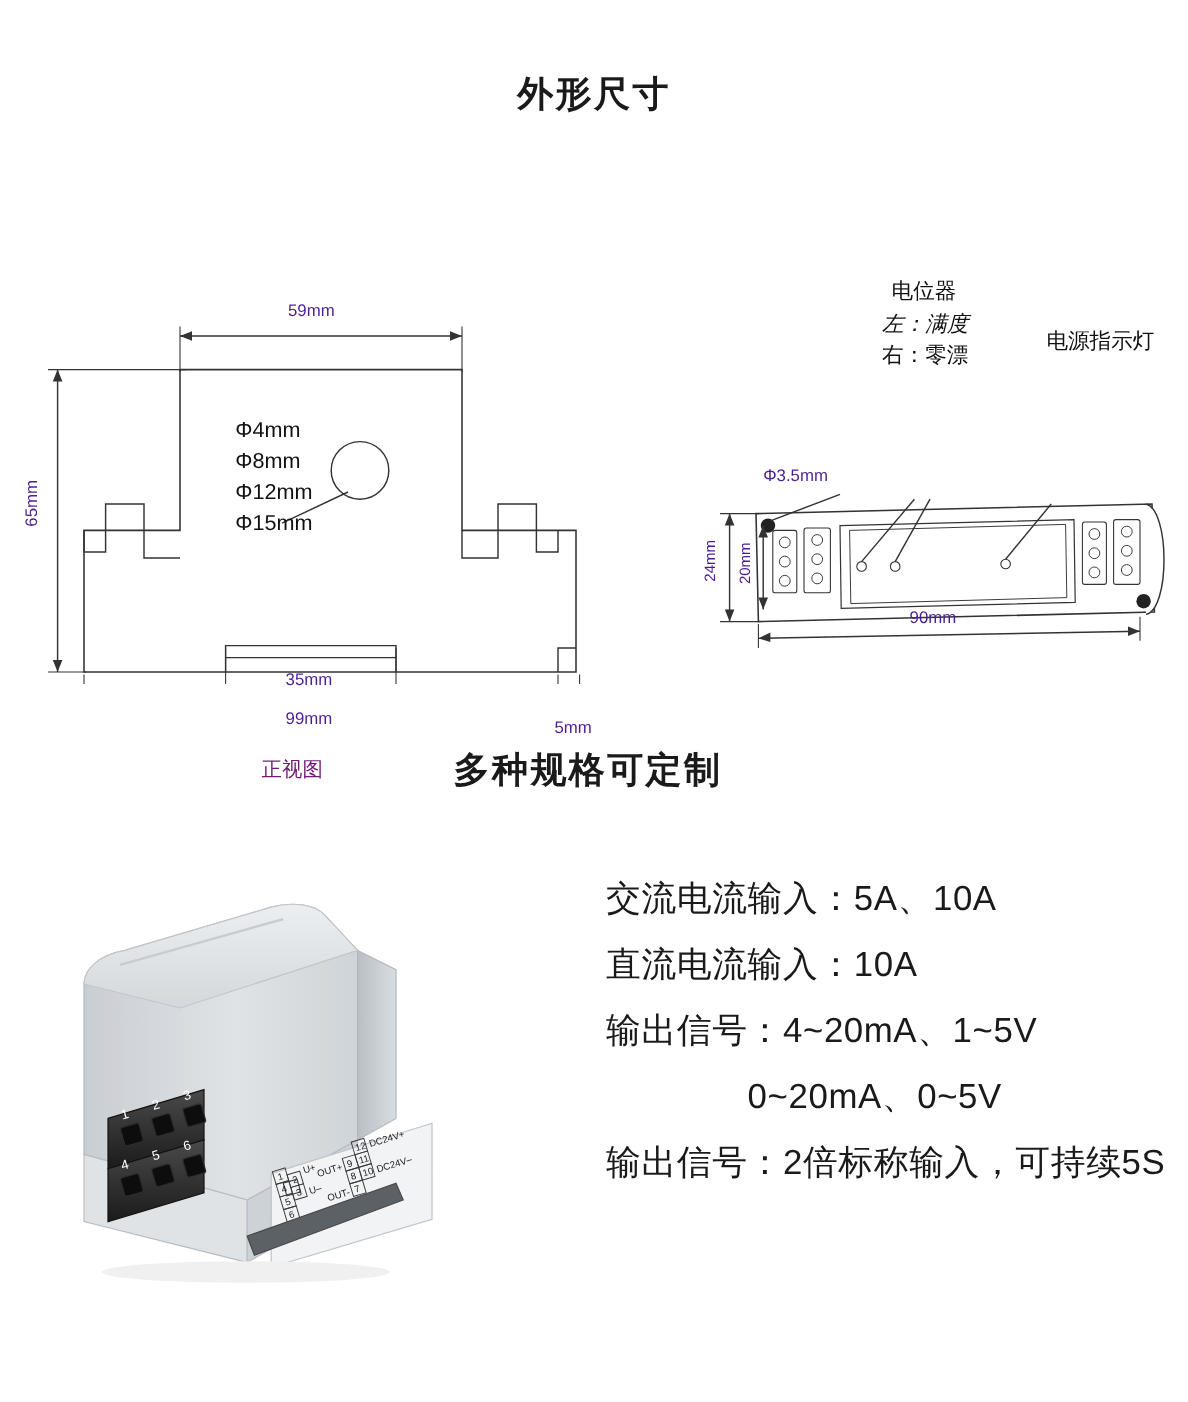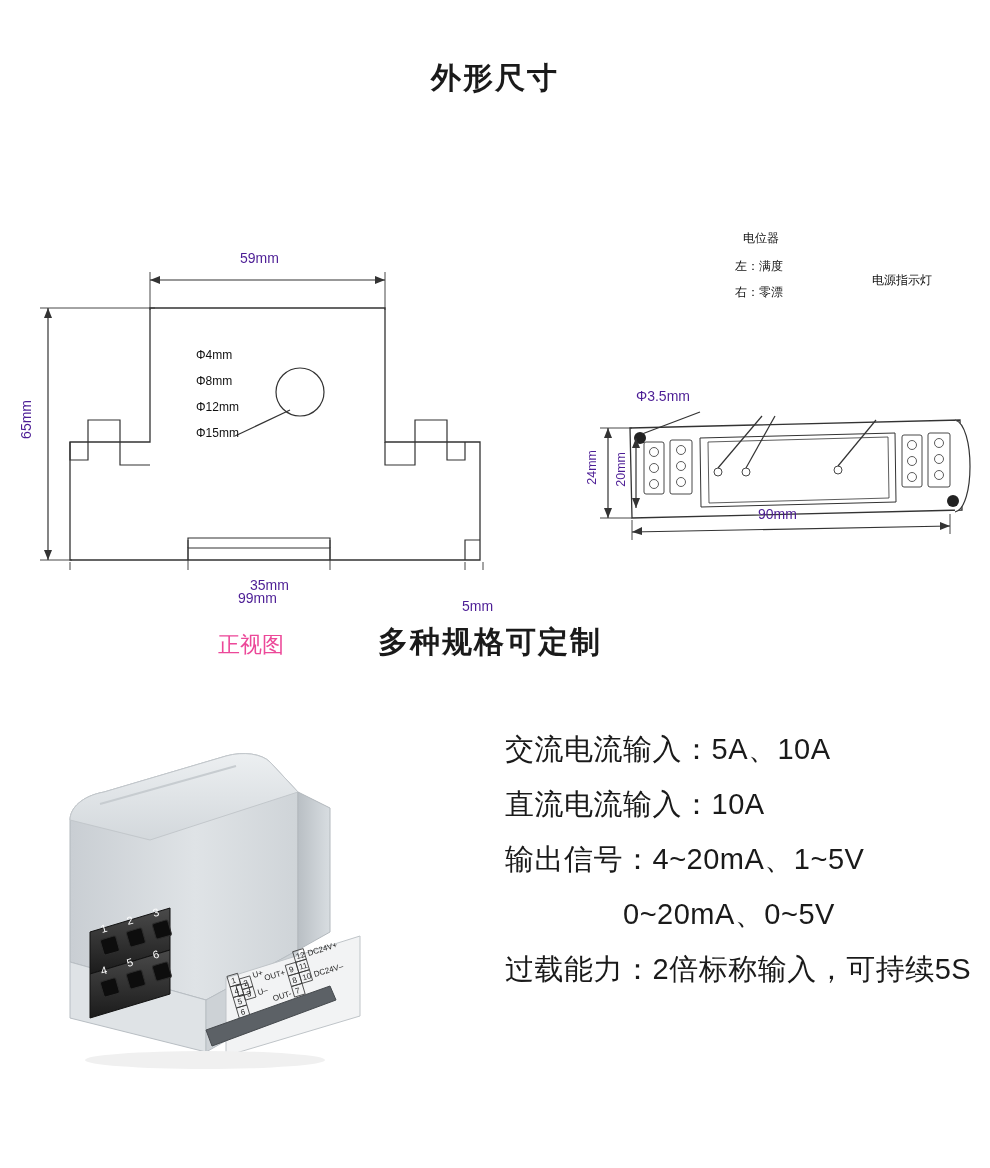--- a/index.html
+++ b/index.html
@@ -48,29 +48,29 @@
     color: #4c1d95;
     white-space: nowrap;
   }
   .dim-text.small { font-size: 12.5px; }
   .vert {
     writing-mode: vertical-rl;
     transform: rotate(180deg);
   }
   .lbl {
     position: absolute;
-    font-size: 12px;
+    font-size: 18px;
     white-space: nowrap;
     color: #111;
   }
   .cap {
     position: absolute;
-    font-size: 22px;
+    font-size: 17px;
     white-space: nowrap;
-    color: #ec4899;
+    color: #701a75;
   }
   svg.draw {
     position: absolute;
     top: 0; left: 0;
     width: 990px;
     height: 450px;
   }
 
   
   #product-photo {
@@ -213,21 +213,21 @@
       <line x1="950" y1="394" x2="950" y2="414" stroke-width="0.9"></line>
       <polygon points="632,412 642,407 642,415" fill="#333" stroke="none"></polygon>
       <polygon points="950,406 940,402 940,410" fill="#333" stroke="none"></polygon>
     </g>
   </svg>
 
   <div class="dim-text" style="left:240px; top:130px;">59mm</div>
 
   <div class="dim-text vert" style="left:18px; top:280px;">65mm</div>
 
-  <div class="dim-text" style="left:238px; top:457px;margin-left:12px;">35mm</div>
+  <div class="dim-text" style="left:238px; top:438px;">35mm</div>
 
   <div class="dim-text" style="left:238px; top:470px;">99mm</div>
 
   <div class="dim-text" style="left:462px; top:478px;">5mm</div>
 
   <div class="lbl" style="left:196px; top:228px;">Φ4mm</div>
   <div class="lbl" style="left:196px; top:254px;">Φ8mm</div>
   <div class="lbl" style="left:196px; top:280px;">Φ12mm</div>
   <div class="lbl" style="left:196px; top:306px;">Φ15mm</div>
 
@@ -235,21 +235,21 @@
 
   <div class="dim-text" style="left:636px; top:268px;">Φ3.5mm</div>
 
   <div class="dim-text vert small" style="left:585px; top:330px;">24mm</div>
 
   <div class="dim-text vert small" style="left:614px; top:332px;">20mm</div>
 
   <div class="dim-text" style="left:758px; top:386px;text-align:center;">90mm</div>
 
   <div class="lbl" style="left:743px; top:110px;">电位器</div>
-  <div class="lbl" style="left:735px; top:138px;">左：满度</div>
+  <div class="lbl" style="left:735px; top:138px;font-style:italic;">左：满度</div>
   <div class="lbl" style="left:735px; top:164px;">右：零漂</div>
   <div class="lbl" style="left:872px; top:152px;">电源指示灯</div>
 </div>
 
 <div id="product-photo">
   <svg viewBox="0 0 450 400" width="450" height="400">
     <defs>
       <linearGradient id="caseTop" x1="0" y1="0" x2="0" y2="1">
         <stop offset="0%" stop-color="#eceff1"></stop>
         <stop offset="100%" stop-color="#d3d8dc"></stop>
@@ -350,14 +350,14 @@
     <ellipse cx="175" cy="360" rx="120" ry="9" fill="#f0f0f0"></ellipse>
   </svg>
 </div>
 
 <div id="spec-block">
 
   <div class="spec-line">交流电流输入：5A、10A</div>
   <div class="spec-line">直流电流输入：10A</div>
   <div class="spec-line">输出信号：4~20mA、1~5V</div>
   <div class="spec-line indent">0~20mA、0~5V</div>
-  <div class="spec-line">过载能力：2倍标称输入，可持续5S</div>
+  <div class="spec-line">输出信号：2倍标称输入，可持续5S</div>
 </div>
 
 </body></html>

